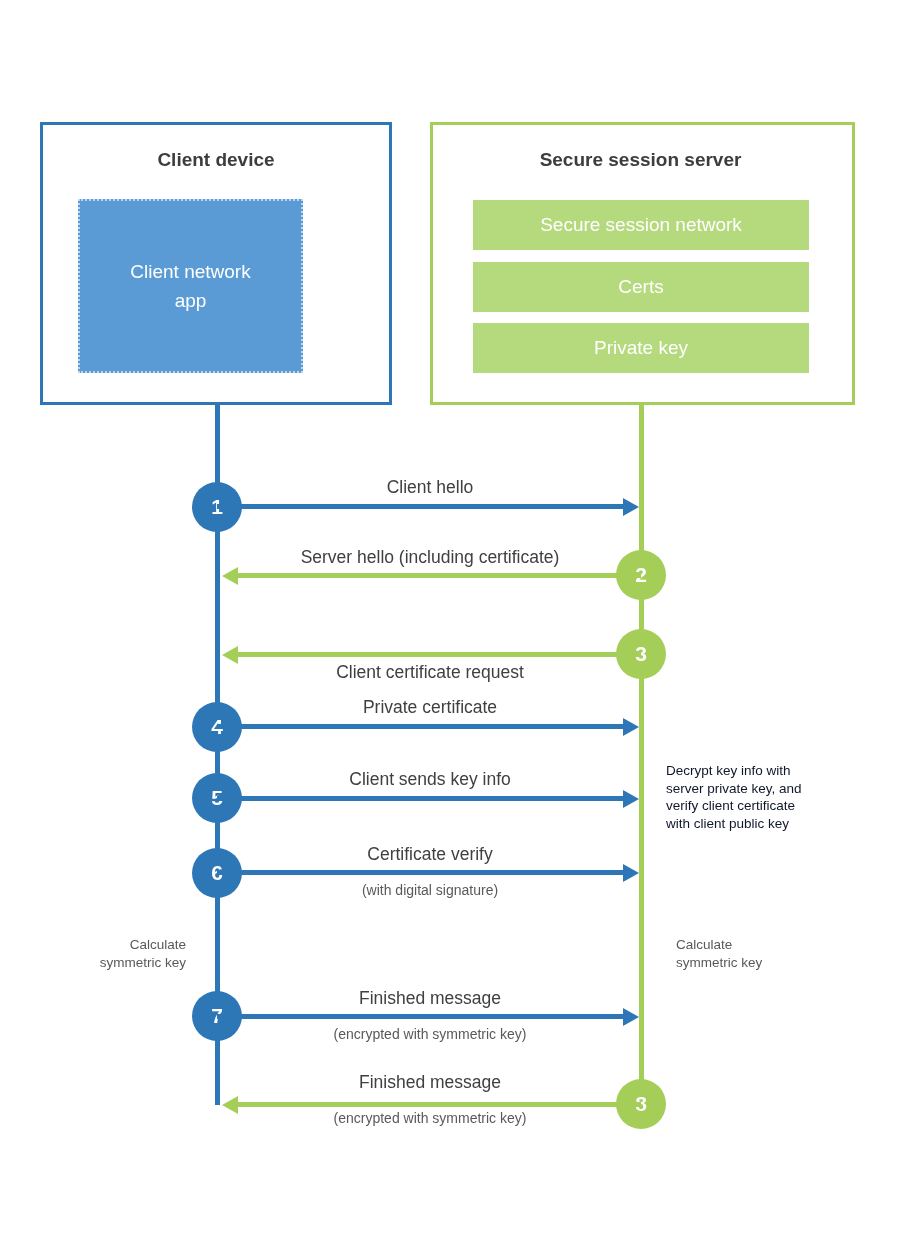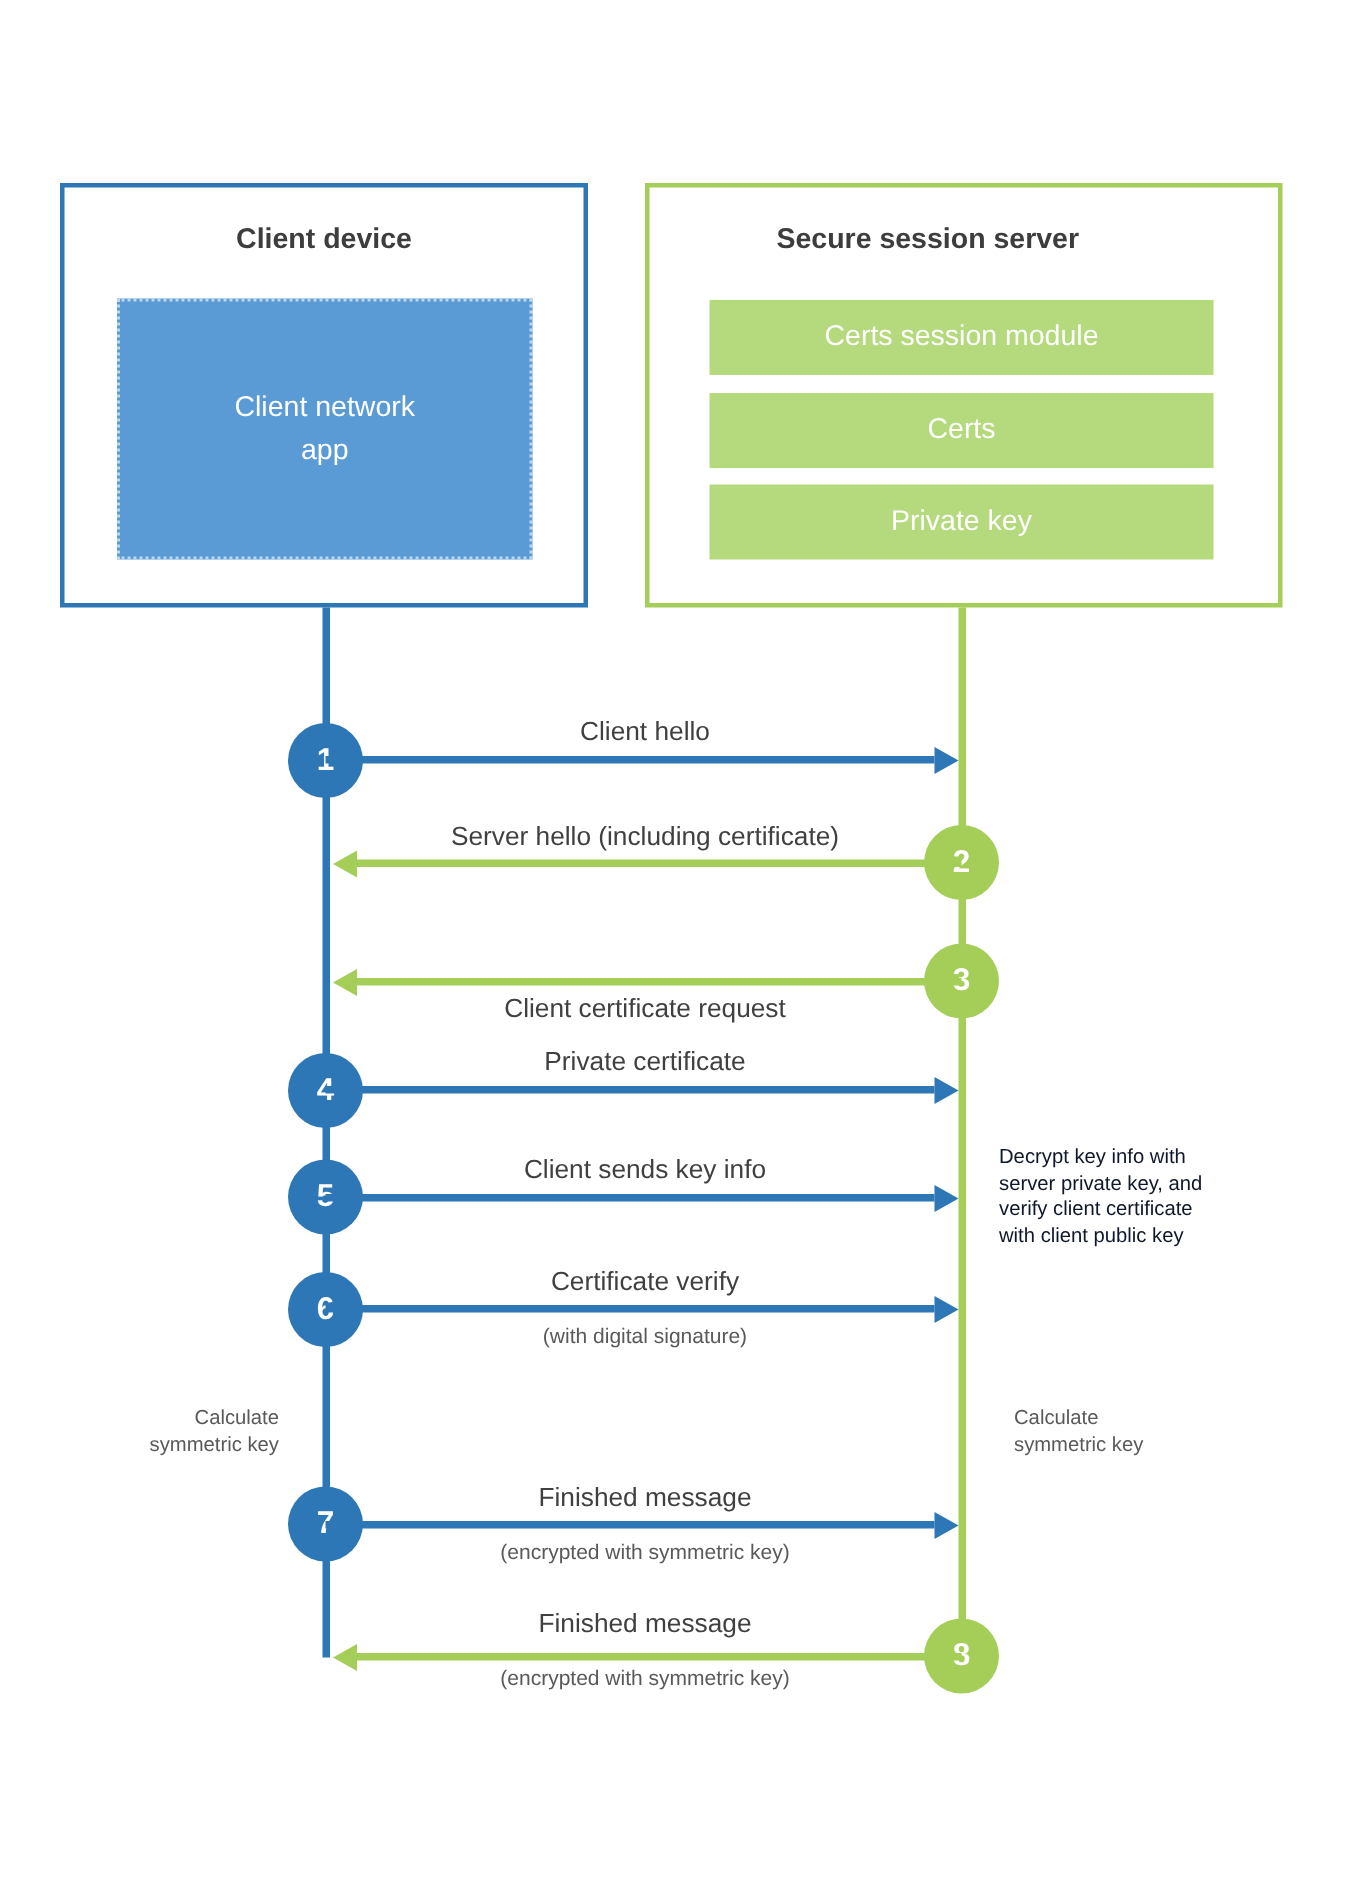--- a/index.html
+++ b/index.html
@@ -12,23 +12,23 @@
     color:#595959;letter-spacing:0.2px;
   }
   
   .actor-box{position:absolute;top:122px;height:283px;background:#fff;box-sizing:border-box;}
   .client-box{left:40px;width:352px;border:3px solid #2e77b6;}
   .server-box{left:430px;width:425px;border:3px solid #a4ce58;}
   .actor-title{
     position:absolute;top:149px;text-align:center;font-size:19px;font-weight:bold;color:#3d3d3d;
   }
   .client-title{left:40px;width:352px;}
-  .server-title{left:406px;width:425px;}
+  .server-title{left:428px;width:425px;}
   .app-box{
-    position:absolute;left:78px;top:199px;width:277px;height:174px;
+    position:absolute;left:78px;top:199px;width:225px;height:174px;
     background:#5b9bd5;border:2px dotted #bcd7ef;box-sizing:border-box;
     display:flex;align-items:center;justify-content:center;text-align:center;
     color:#ffffff;font-size:19px;line-height:1.55;white-space:pre-line;
   }
   .server-bar{
     position:absolute;left:473px;width:336px;height:50px;background:#b5da7e;
     display:flex;align-items:center;justify-content:center;
     color:#ffffff;font-size:19px;
   }
   .bar-1{top:200px;} .bar-2{top:262px;} .bar-3{top:323px;}
@@ -76,21 +76,21 @@
 <div class="canvas">
 
 
   <div class="actor-box client-box"></div>
   <div class="actor-title client-title">Client device</div>
   <div class="app-box">Client network
 app</div>
 
   <div class="actor-box server-box"></div>
   <div class="actor-title server-title">Secure session server</div>
-  <div class="server-bar bar-1">Certs session module</div>
+  <div class="server-bar bar-1">Secure session network</div>
   <div class="server-bar bar-2">Certs</div>
   <div class="server-bar bar-3">Private key</div>
 
   <div class="lifeline lifeline-blue"></div>
   <div class="lifeline lifeline-green"></div>
 
   <div class="circle blue s1-c">1</div>
   <div class="arrow blue s1-a">
       <div class="head right"></div>
     </div>

